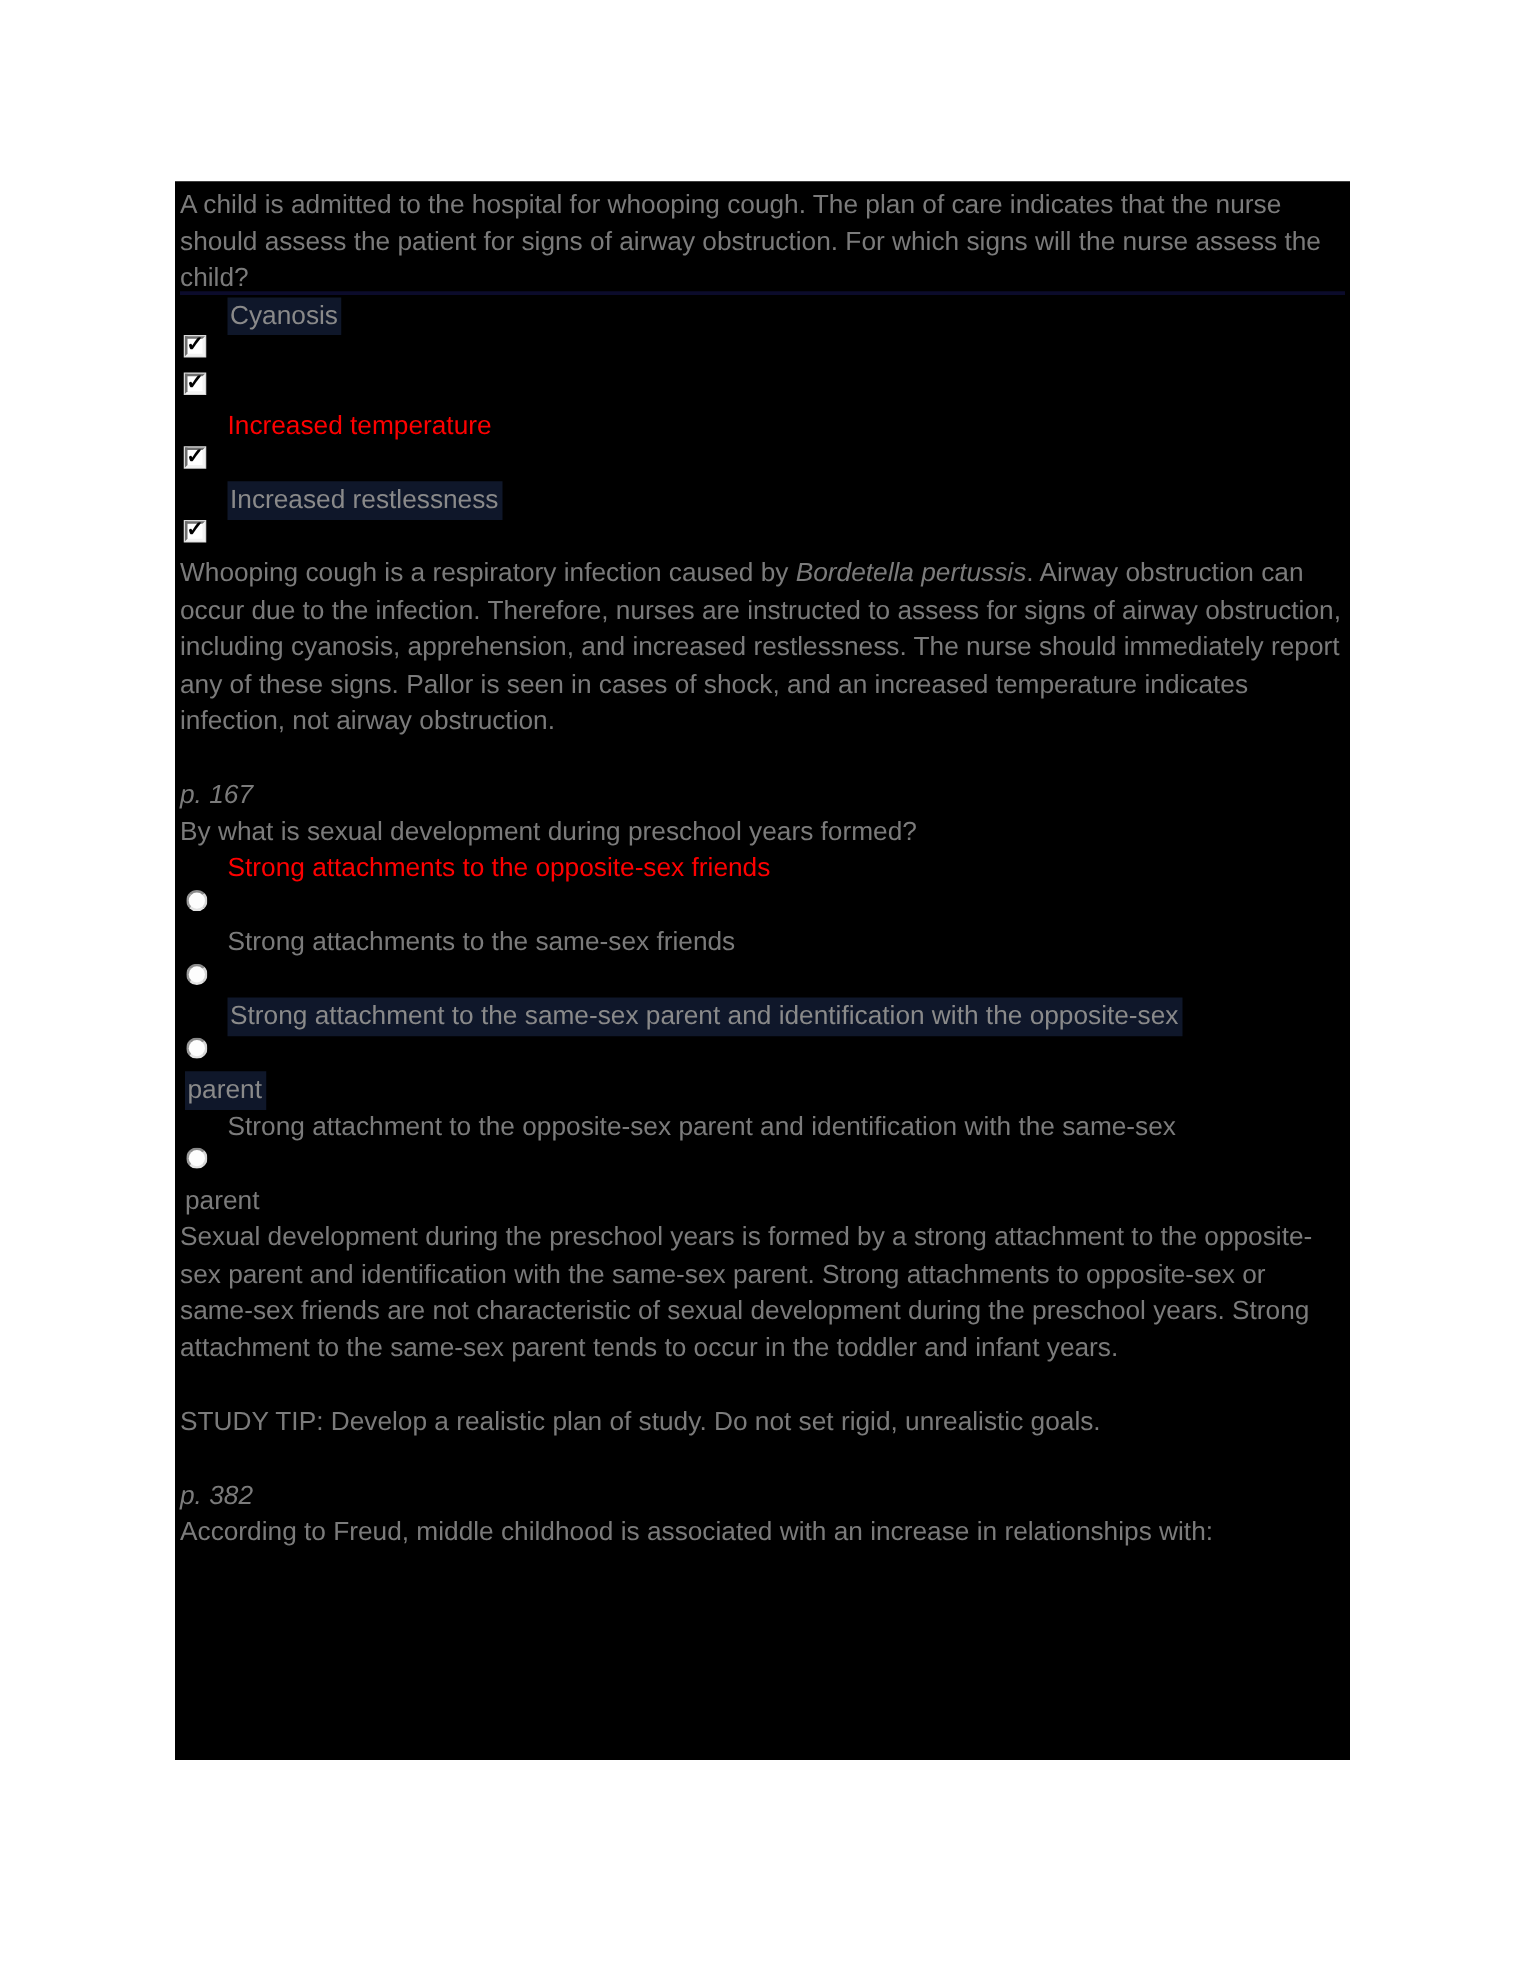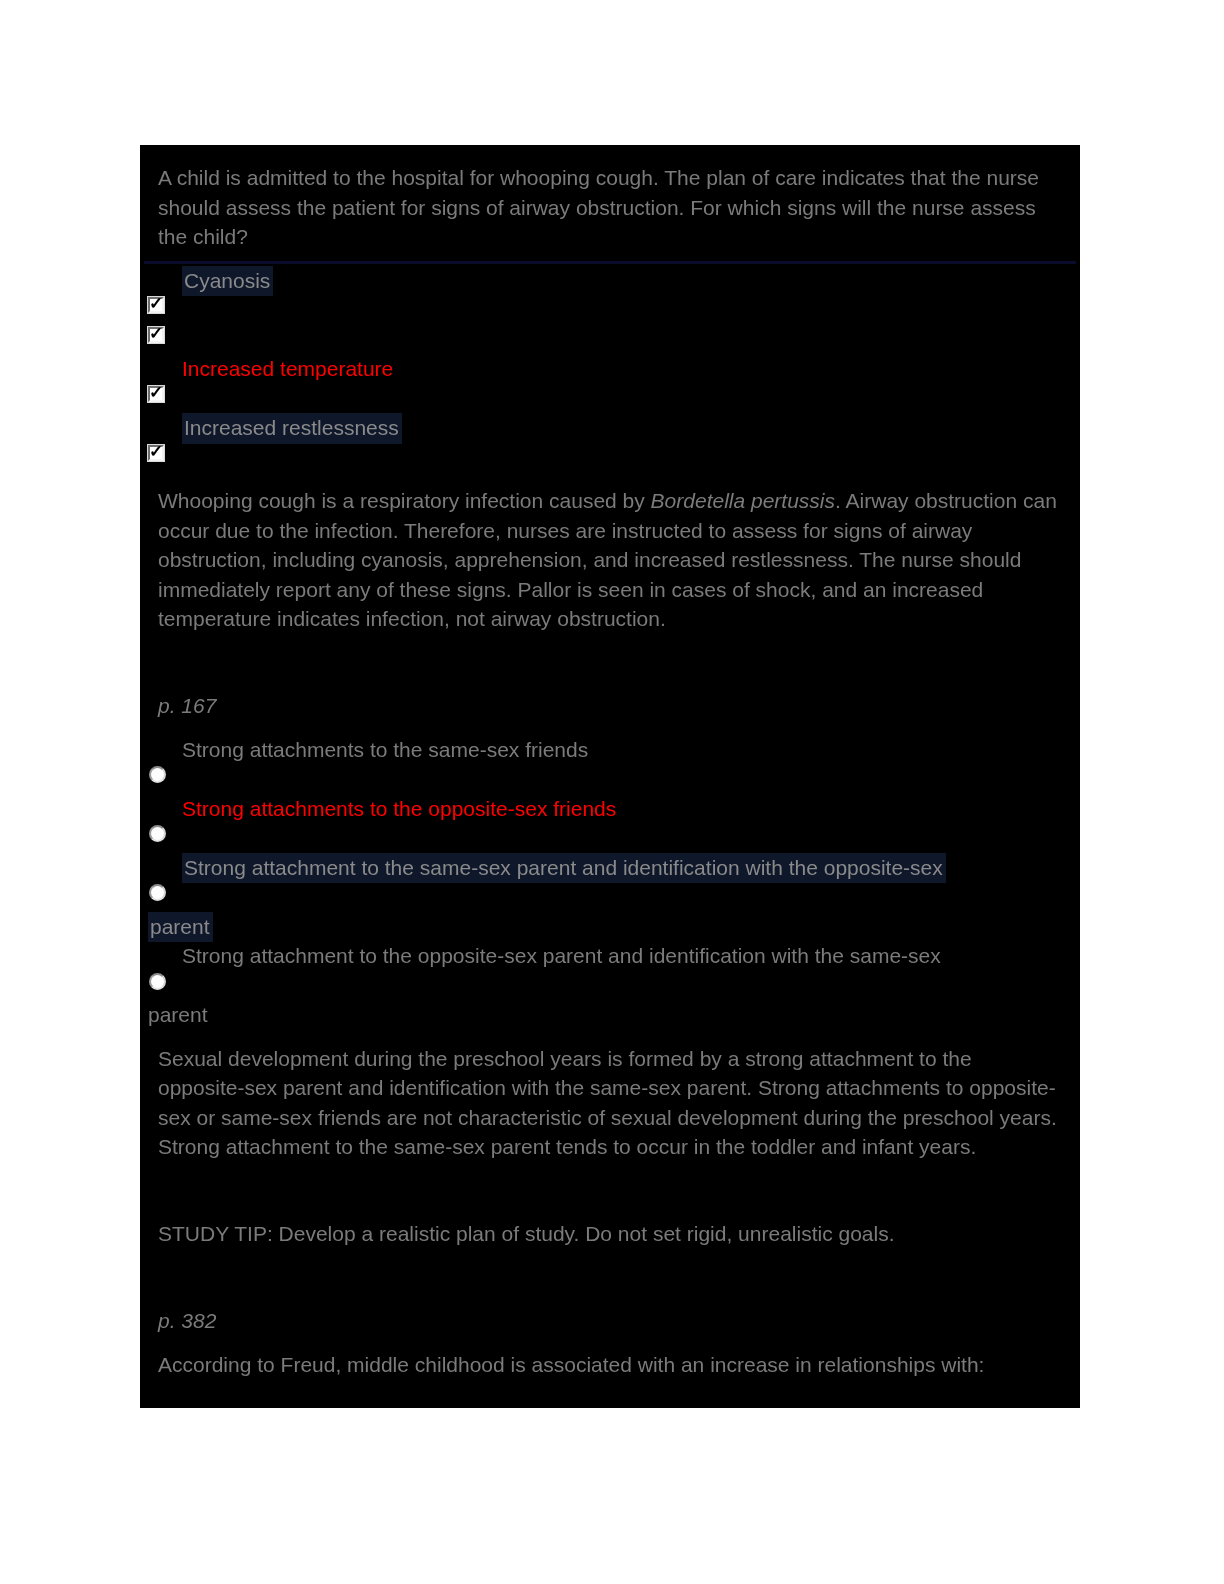--- a/index.html
+++ b/index.html
@@ -1,21 +1,21 @@
 <!DOCTYPE html>
 <html><head>
 <meta charset="utf-8">
 <style>
   html,body{margin:0;padding:0;background:#ffffff;}
   .page{position:relative;width:1224px;height:1584px;background:#ffffff;overflow:hidden;
         font-family:"Liberation Sans", sans-serif;}
   .content{position:absolute;left:140px;top:145px;width:940px;height:1263px;background:#000000;
            box-sizing:border-box;padding:4px 4px 0 4px;overflow:hidden;
            font-size:21px;line-height:29.5px;color:#7b7b7b;}
-  .para{margin:14px;}
+  .para{margin:0;}
   .it{font-style:italic;}
   .blank{height:29.5px;}
   .divider{height:3px;background:#0b0b2b;margin:-5px 0 2px 0;}
   .line{height:29.5px;overflow:visible;white-space:nowrap;}
   .opt-text{padding-left:38px;}
   .cont{padding-left:4px;}
   .lbl{display:inline-block;}
   .hl{background:#0f172a;color:#8a8a8a;padding:0 3px 1px 2px;}
   .red{color:#fe0000;}
   .ctl-line{padding-left:4px;}
@@ -52,28 +52,29 @@
         <div class="opt">
           <div class="line opt-text"><span class="lbl hl">Increased restlessness</span></div>
           <div class="line ctl-line"><span class="checkbox"><span class="mark">✓</span></span></div>
         </div>
       </div>
 
     <div class="para"><span>Whooping cough is a respiratory infection caused by </span><span class="it">Bordetella pertussis</span><span>. Airway obstruction can occur due to the infection. Therefore, nurses are instructed to assess for signs of airway obstruction, including cyanosis, apprehension, and increased restlessness. The nurse should immediately report any of these signs. Pallor is seen in cases of shock, and an increased temperature indicates infection, not airway obstruction.</span></div>
 
     <div class="blank"></div>
     <div class="para it">p. 167</div>
+    <div class="para">By what is sexual development during preschool years formed?</div>
 
     <div id="q2-options">
         <div class="opt">
-          <div class="line opt-text"><span class="lbl">Strong attachments to the same-sex friends</span></div>
+          <div class="line opt-text"><span class="lbl red">Strong attachments to the opposite-sex friends</span></div>
           <div class="line ctl-line"><span class="radio"></span></div>
         </div>
         <div class="opt">
-          <div class="line opt-text"><span class="lbl red">Strong attachments to the opposite-sex friends</span></div>
+          <div class="line opt-text"><span class="lbl">Strong attachments to the same-sex friends</span></div>
           <div class="line ctl-line"><span class="radio"></span></div>
         </div>
         <div class="opt">
           <div class="line opt-text"><span class="lbl hl">Strong attachment to the same-sex parent and identification with the opposite-sex</span></div>
           <div class="line ctl-line"><span class="radio"></span></div>
           <div class="line cont"><span class="lbl hl">parent</span></div>
         </div>
         <div class="opt">
           <div class="line opt-text"><span class="lbl">Strong attachment to the opposite-sex parent and identification with the same-sex</span></div>
           <div class="line ctl-line"><span class="radio"></span></div>

